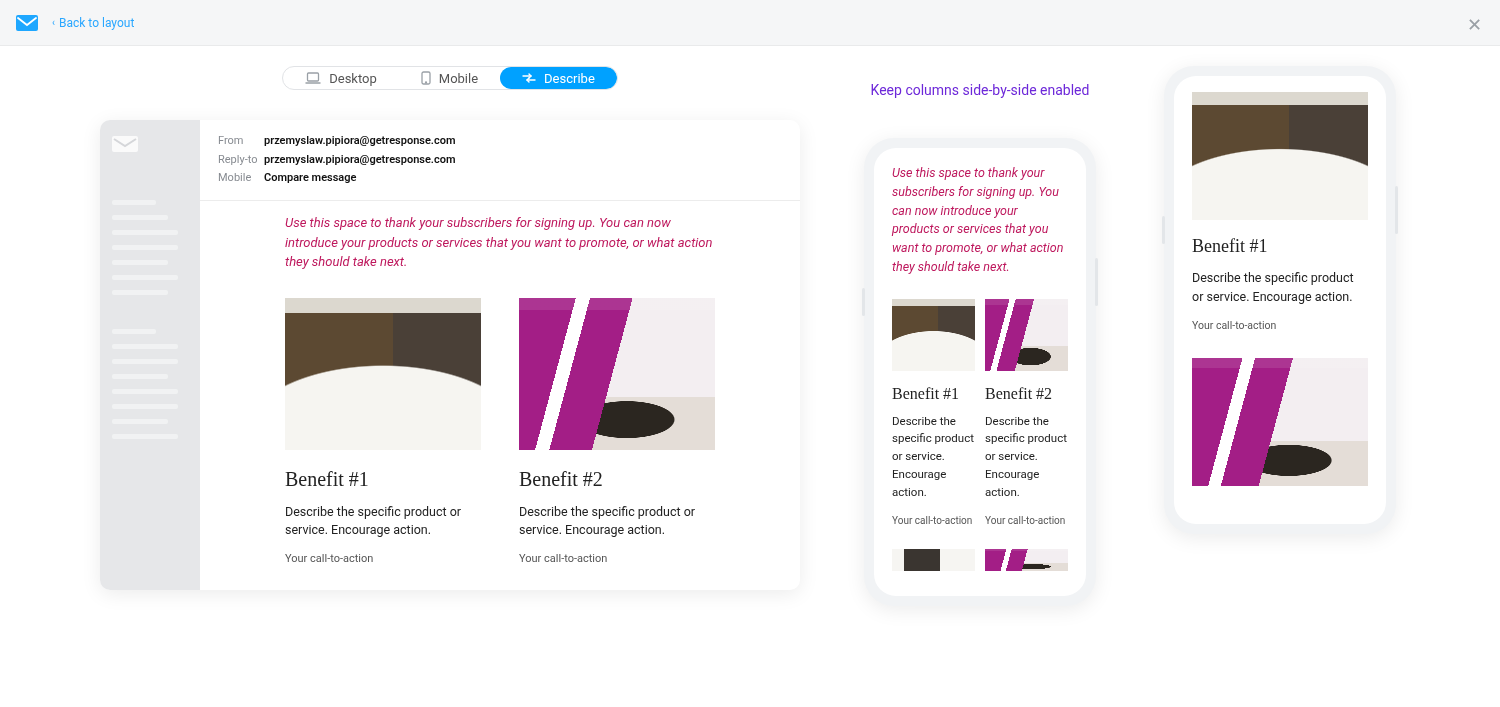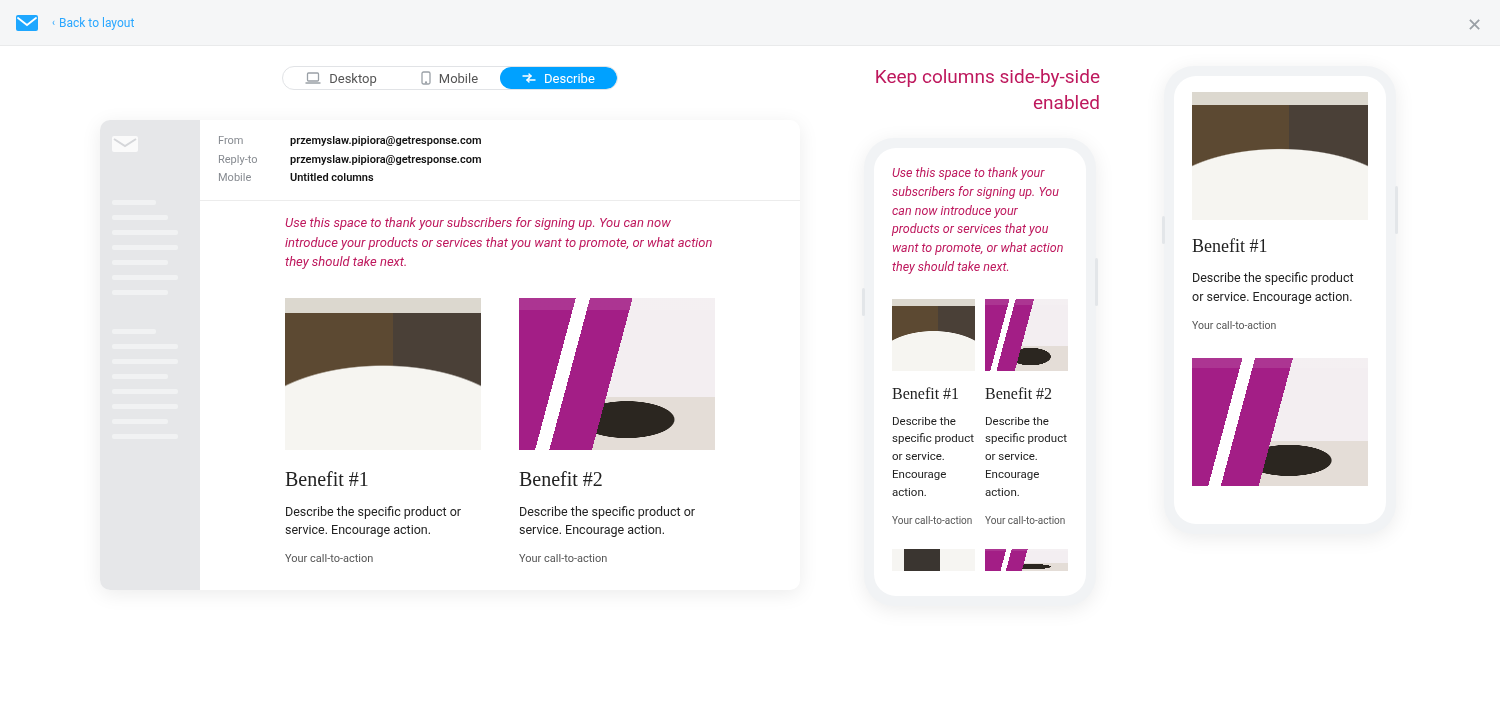--- a/index.html
+++ b/index.html
@@ -126,21 +126,21 @@
     display: flex;
     flex-direction: column;
     overflow: hidden;
   }
   .headers-box {
     border-bottom: 1px solid #ececec;
     padding: 12px 18px;
     font-size: 11px;
     color: #878b91;
   }
-  .headers-box .row { display:flex; gap: 26px; line-height: 1.7; }
+  .headers-box .row { display:flex; line-height: 1.7; }
   .headers-box .lbl { width: 46px; }
   .headers-box .val { color: #111; font-weight: 600; }
   .headers-box .val.untitled { color:#111; }
 
   .content-scroll {
     flex: 1;
     overflow: hidden;
     padding: 12px 0 0;
   }
   .content-inner {
@@ -189,23 +189,23 @@
   }
 
   
   .mobile-col {
     display: flex;
     flex-direction: column;
     align-items: center;
     width: 240px;
   }
   .mobile-title {
-    color: #be185d;
-    font-size: 19px;
-    text-align: right;
+    color: #6d28d9;
+    font-size: 14px;
+    text-align: left;
     line-height: 1.35;
     margin-bottom: 24px;
     height: 48px;
     display:flex; align-items:center;
   }
   .phone {
     width: 232px;
     height: 468px;
     border-radius: 30px;
     background: #f1f3f5;
@@ -363,21 +363,21 @@
             <div class="row">
                 <span class="lbl">From</span>
                 <span class="val">przemyslaw.pipiora@getresponse.com</span>
               </div>
             <div class="row">
                 <span class="lbl">Reply-to</span>
                 <span class="val">przemyslaw.pipiora@getresponse.com</span>
               </div>
             <div class="row">
                 <span class="lbl">Mobile</span>
-                <span class="val untitled">Untitled columns</span>
+                <span class="val untitled">Compare message</span>
               </div>
           </div>
 
           <div class="content-scroll">
             <div class="content-inner">
               <p class="intro-text">Use this space to thank your subscribers for signing up. You can now introduce your products or services that you want to promote, or what action they should take next.</p>
 
               <div class="two-col">
                 <div class="col">
                   <div class="product-img room1"></div>

